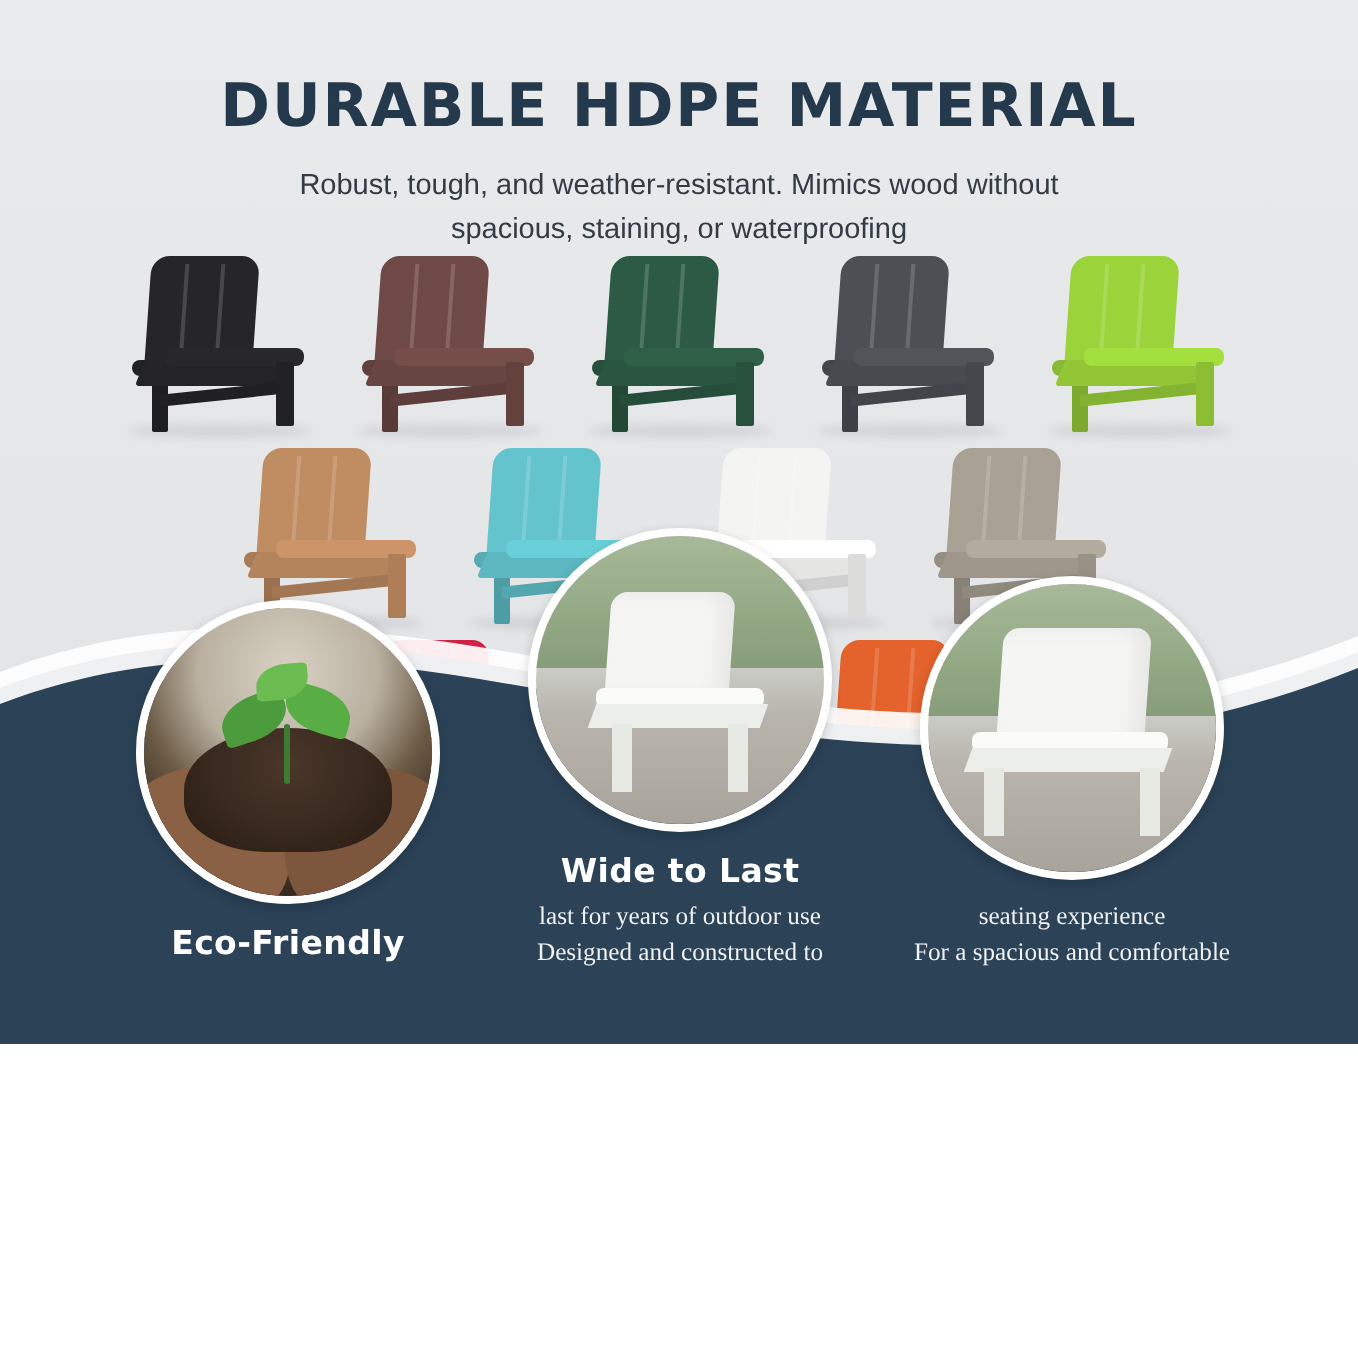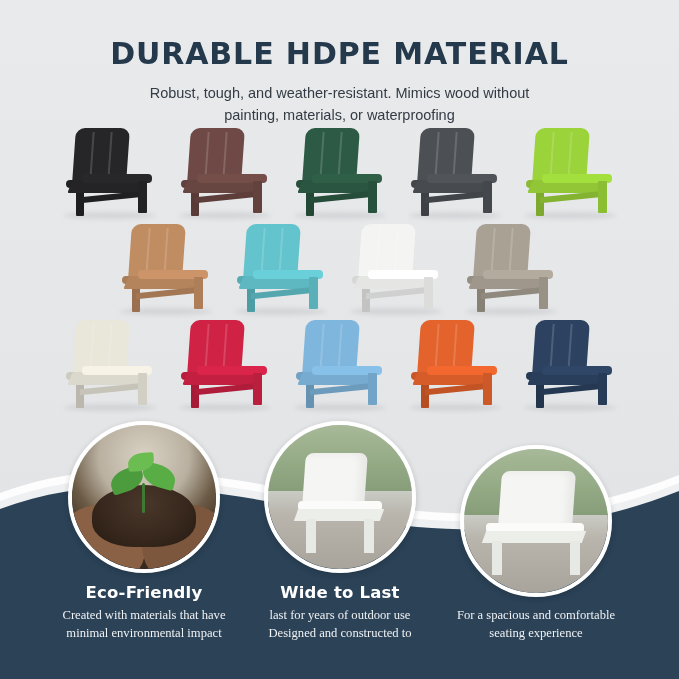--- a/index.html
+++ b/index.html
@@ -9,21 +9,21 @@
   body {
     width: 679px;
     height: 679px;
     font-family: "Liberation Sans", sans-serif;
     background: #ffffff;
     overflow: hidden;
   }
   .page {
     position: relative;
     width: 679px;
-    height: 679px;
+    height: 522px;
     background: linear-gradient(180deg, #e9eaec 0%, #e4e6e8 55%, #dfe1e4 100%);
     overflow: hidden;
   }
   
   .headline {
     position: absolute;
     top: 36px;
     left: 0;
     width: 100%;
     text-align: center;
@@ -307,21 +307,21 @@
 </style>
 </head>
 <body>
 
 <div class="page">
 
   <div class="headline">DURABLE HDPE MATERIAL</div>
 
   <div class="subhead">
     <span>Robust, tough, and weather-resistant. Mimics wood without</span>
-    <span>painting, materials, or waterproofing</span>
+    <span>spacious, staining, or waterproofing</span>
   </div>
 
   <div class="chairs">
 
     <div class="chair-row row-0">
       <div class="chair" style="left: 0px; color: rgb(38, 38, 40);" id="c00">
           <div class="shadow"></div>
           <div class="legb"></div>
           <div class="back"></div>
           <div class="arm2"></div>
@@ -483,24 +483,20 @@
         <div class="soil-bg"></div>
         <div class="hand-l"></div>
         <div class="hand-r"></div>
         <div class="soil-mound"></div>
         <div class="stem"></div>
         <div class="leaf l1"></div>
         <div class="leaf l2"></div>
         <div class="leaf l3"></div>
       </div>
       <div class="f-title">Eco-Friendly</div>
-      <div class="f-desc">
-        <span>Created with materials that have</span>
-        <span>minimal environmental impact</span>
-      </div>
     </div>
 
     <div class="feature f1">
       <div class="circle">
         <div class="patio-bg"></div>
         <div class="patio-green"></div>
         <div class="wchair" style="left:24px; top:28px;">
           <div class="wb" style="left:12px; top:0px;"></div>
           <div class="wa" style="left:6px; top:48px;"></div>
           <div class="ws" style="left:4px; top:56px;"></div>
@@ -521,18 +517,18 @@
         <div class="patio-green"></div>
         <div class="wchair" style="left:18px; top:22px;">
           <div class="wb" style="left:18px; top:0px; width:74px; height:58px;"></div>
           <div class="wa" style="left:4px; top:52px; width:98px;"></div>
           <div class="ws" style="left:2px; top:60px; width:100px;"></div>
           <div class="wl" style="left:88px; top:70px;"></div>
           <div class="wl" style="left:10px; top:70px;"></div>
         </div>
       </div>
       <div class="f-desc">
+        <span>seating experience</span>
         <span>For a spacious and comfortable</span>
-        <span>seating experience</span>
       </div>
     </div>
   </div>
 </div>
 
 </body></html>

